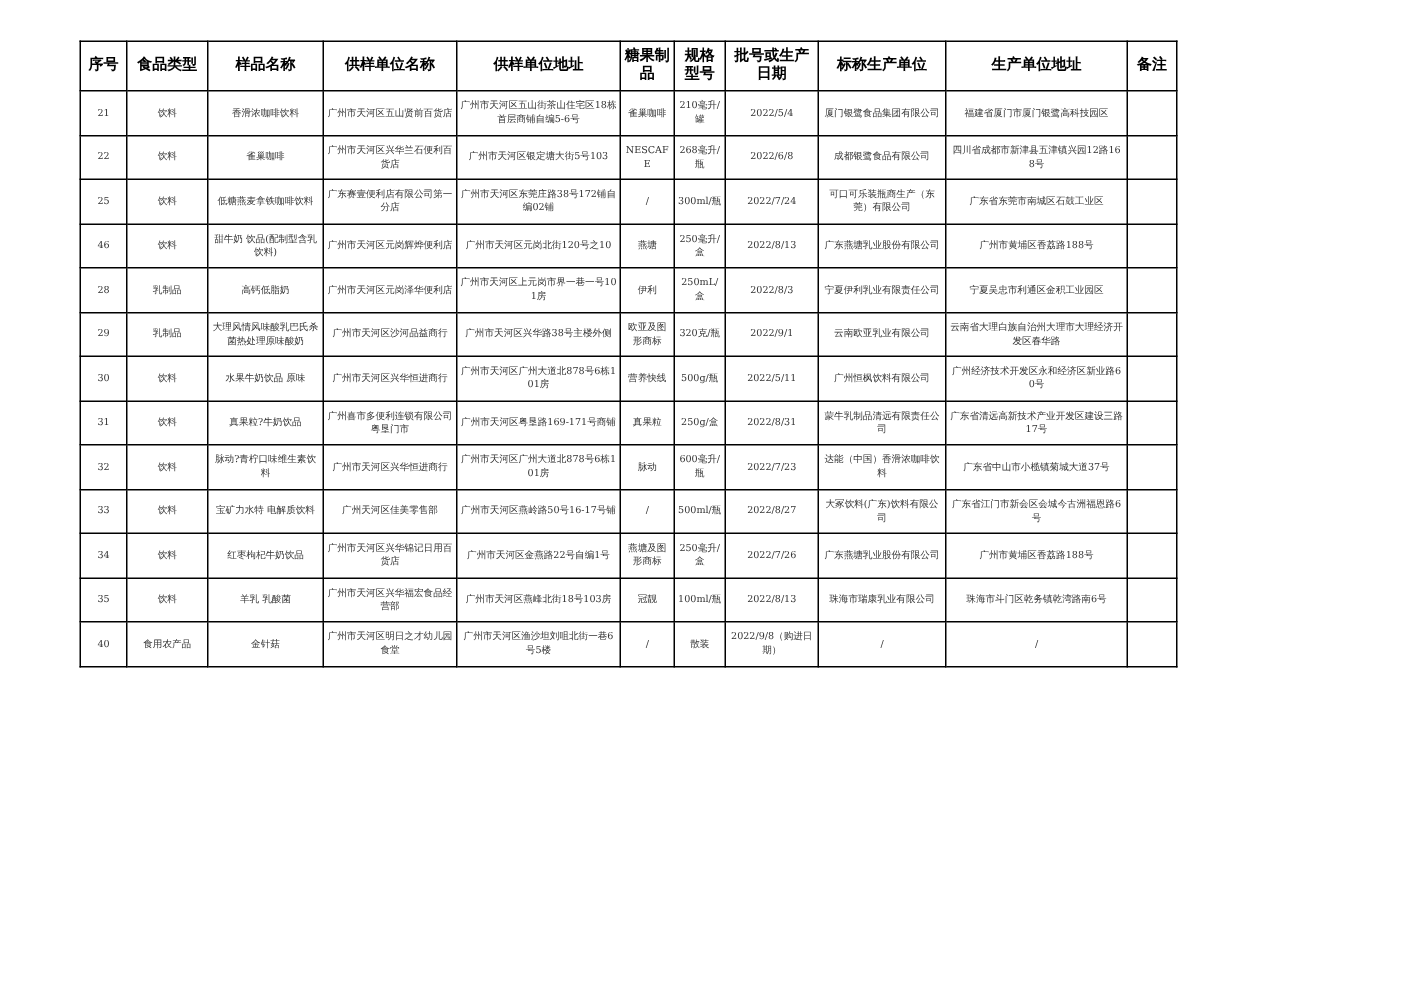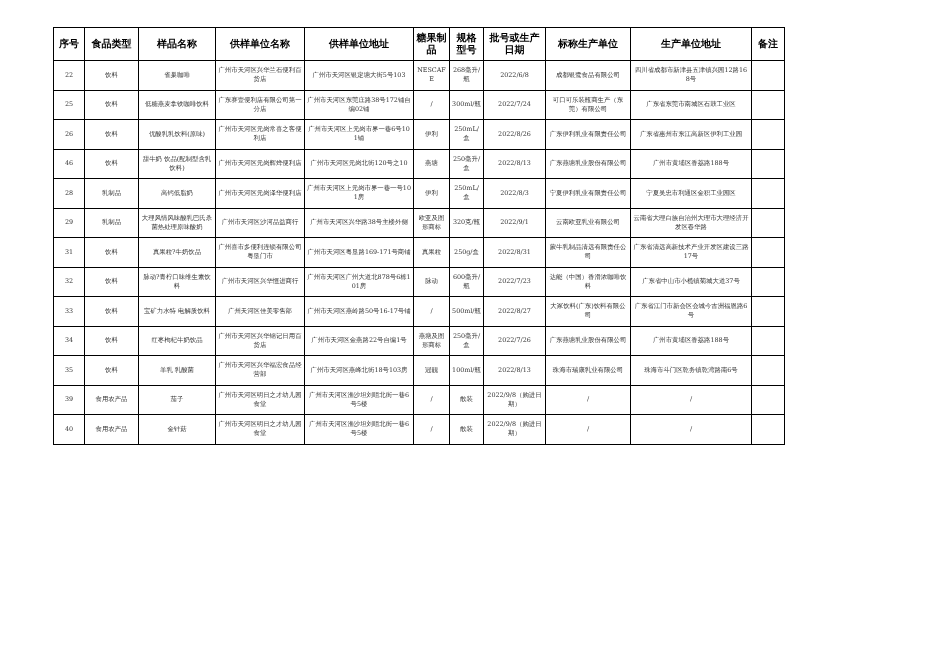--- a/index.html
+++ b/index.html
@@ -49,20 +49,33 @@
         <th>糖果制品</th>
         <th>规格型号</th>
         <th>批号或生产日期</th>
         <th>标称生产单位</th>
         <th>生产单位地址</th>
         <th>备注</th>
       </tr>
     </thead>
     <tbody id="tbody">
         <tr>
+          <td>21</td>
+          <td>饮料</td>
+          <td>香滑浓咖啡饮料</td>
+          <td>广州市天河区五山贤前百货店</td>
+          <td>广州市天河区五山街茶山住宅区18栋首层商铺自编5-6号</td>
+          <td>雀巢咖啡</td>
+          <td>210毫升/罐</td>
+          <td>2022/5/4</td>
+          <td>厦门银鹭食品集团有限公司</td>
+          <td>福建省厦门市厦门银鹭高科技园区</td>
+          <td></td>
+        </tr>
+        <tr>
           <td>22</td>
           <td>饮料</td>
           <td>雀巢咖啡</td>
           <td>广州市天河区兴华兰石便利百货店</td>
           <td>广州市天河区银定塘大街5号103</td>
           <td>NESCAFE</td>
           <td>268毫升/瓶</td>
           <td>2022/6/8</td>
           <td>成都银鹭食品有限公司</td>
           <td>四川省成都市新津县五津镇兴园12路168号</td>
@@ -72,33 +85,20 @@
           <td>25</td>
           <td>饮料</td>
           <td>低糖燕麦拿铁咖啡饮料</td>
           <td>广东赛壹便利店有限公司第一分店</td>
           <td>广州市天河区东莞庄路38号172铺自编02铺</td>
           <td>/</td>
           <td>300ml/瓶</td>
           <td>2022/7/24</td>
           <td>可口可乐装瓶商生产（东莞）有限公司</td>
           <td>广东省东莞市南城区石鼓工业区</td>
-          <td></td>
-        </tr>
-        <tr>
-          <td>26</td>
-          <td>饮料</td>
-          <td>优酸乳乳饮料(原味)</td>
-          <td>广州市天河区元岗常喜之客便利店</td>
-          <td>广州市天河区上元岗市界一巷6号101铺</td>
-          <td>伊利</td>
-          <td>250mL/盒</td>
-          <td>2022/8/26</td>
-          <td>广东伊利乳业有限责任公司</td>
-          <td>广东省惠州市东江高新区伊利工业园</td>
           <td></td>
         </tr>
         <tr>
           <td>46</td>
           <td>饮料</td>
           <td>甜牛奶 饮品(配制型含乳饮料)</td>
           <td>广州市天河区元岗辉烨便利店</td>
           <td>广州市天河区元岗北街120号之10</td>
           <td>燕塘</td>
           <td>250毫升/盒</td>
@@ -127,20 +127,33 @@
           <td>广州市天河区沙河品益商行</td>
           <td>广州市天河区兴华路38号主楼外侧</td>
           <td>欧亚及图形商标</td>
           <td>320克/瓶</td>
           <td>2022/9/1</td>
           <td>云南欧亚乳业有限公司</td>
           <td>云南省大理白族自治州大理市大理经济开发区春华路</td>
           <td></td>
         </tr>
         <tr>
+          <td>30</td>
+          <td>饮料</td>
+          <td>水果牛奶饮品 原味</td>
+          <td>广州市天河区兴华恒进商行</td>
+          <td>广州市天河区广州大道北878号6栋101房</td>
+          <td>营养快线</td>
+          <td>500g/瓶</td>
+          <td>2022/5/11</td>
+          <td>广州恒枫饮料有限公司</td>
+          <td>广州经济技术开发区永和经济区新业路60号</td>
+          <td></td>
+        </tr>
+        <tr>
           <td>31</td>
           <td>饮料</td>
           <td>真果粒?牛奶饮品</td>
           <td>广州喜市多便利连锁有限公司粤垦门市</td>
           <td>广州市天河区粤垦路169-171号商铺</td>
           <td>真果粒</td>
           <td>250g/盒</td>
           <td>2022/8/31</td>
           <td>蒙牛乳制品清远有限责任公司</td>
           <td>广东省清远高新技术产业开发区建设三路17号</td>
@@ -192,33 +205,20 @@
           <td>广州市天河区兴华福宏食品经营部</td>
           <td>广州市天河区燕峰北街18号103房</td>
           <td>冠靓</td>
           <td>100ml/瓶</td>
           <td>2022/8/13</td>
           <td>珠海市瑞康乳业有限公司</td>
           <td>珠海市斗门区乾务镇乾湾路南6号</td>
           <td></td>
         </tr>
         <tr>
-          <td>39</td>
-          <td>食用农产品</td>
-          <td>茄子</td>
-          <td>广州市天河区明日之才幼儿园食堂</td>
-          <td>广州市天河区渔沙坦刘咀北街一巷6号5楼</td>
-          <td>/</td>
-          <td>散装</td>
-          <td>2022/9/8（购进日期）</td>
-          <td>/</td>
-          <td>/</td>
-          <td></td>
-        </tr>
-        <tr>
           <td>40</td>
           <td>食用农产品</td>
           <td>金针菇</td>
           <td>广州市天河区明日之才幼儿园食堂</td>
           <td>广州市天河区渔沙坦刘咀北街一巷6号5楼</td>
           <td>/</td>
           <td>散装</td>
           <td>2022/9/8（购进日期）</td>
           <td>/</td>
           <td>/</td>

